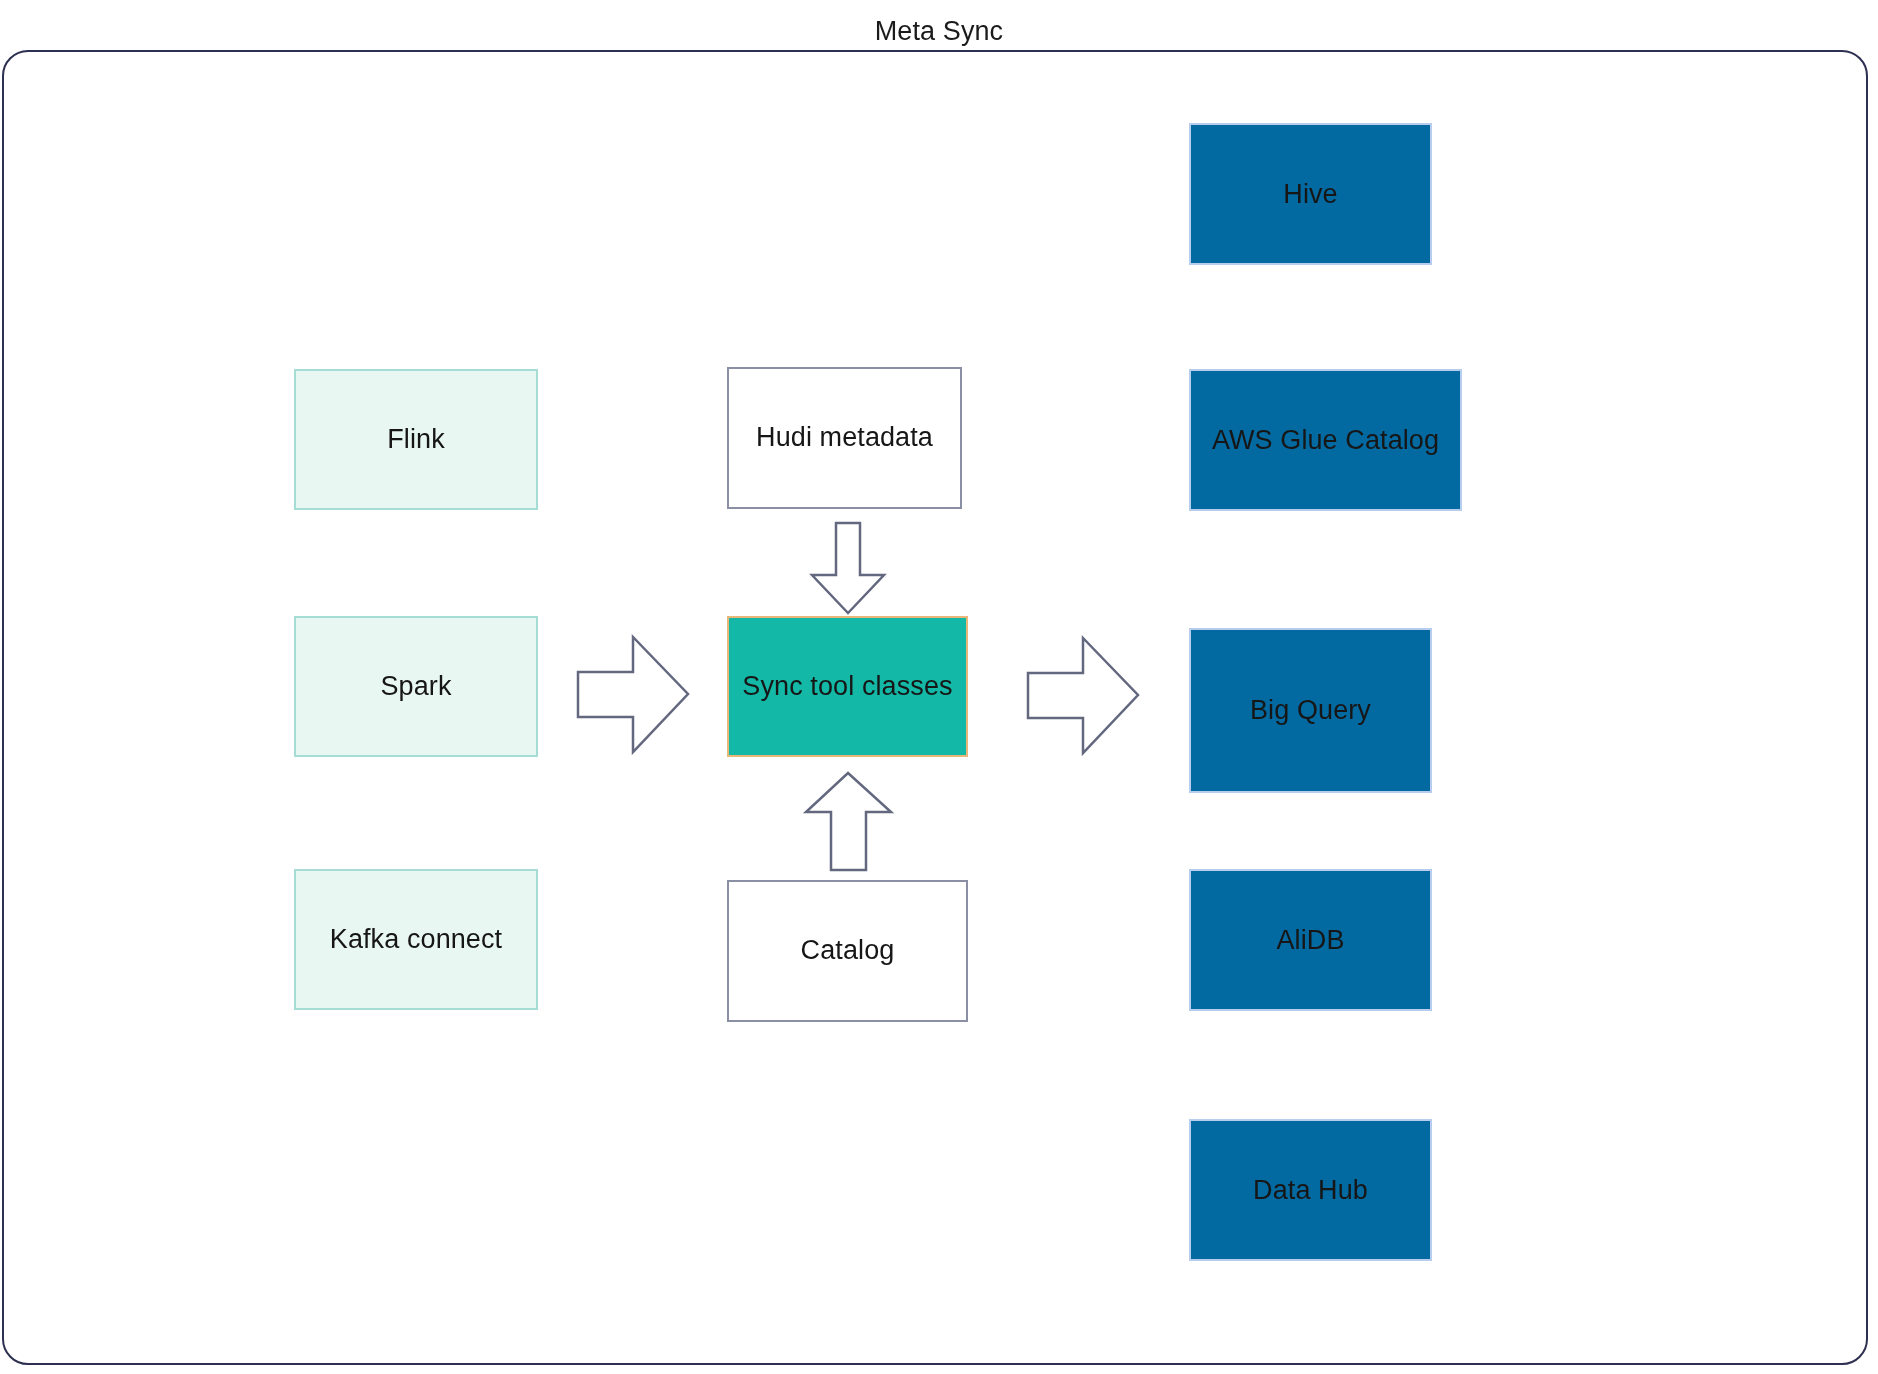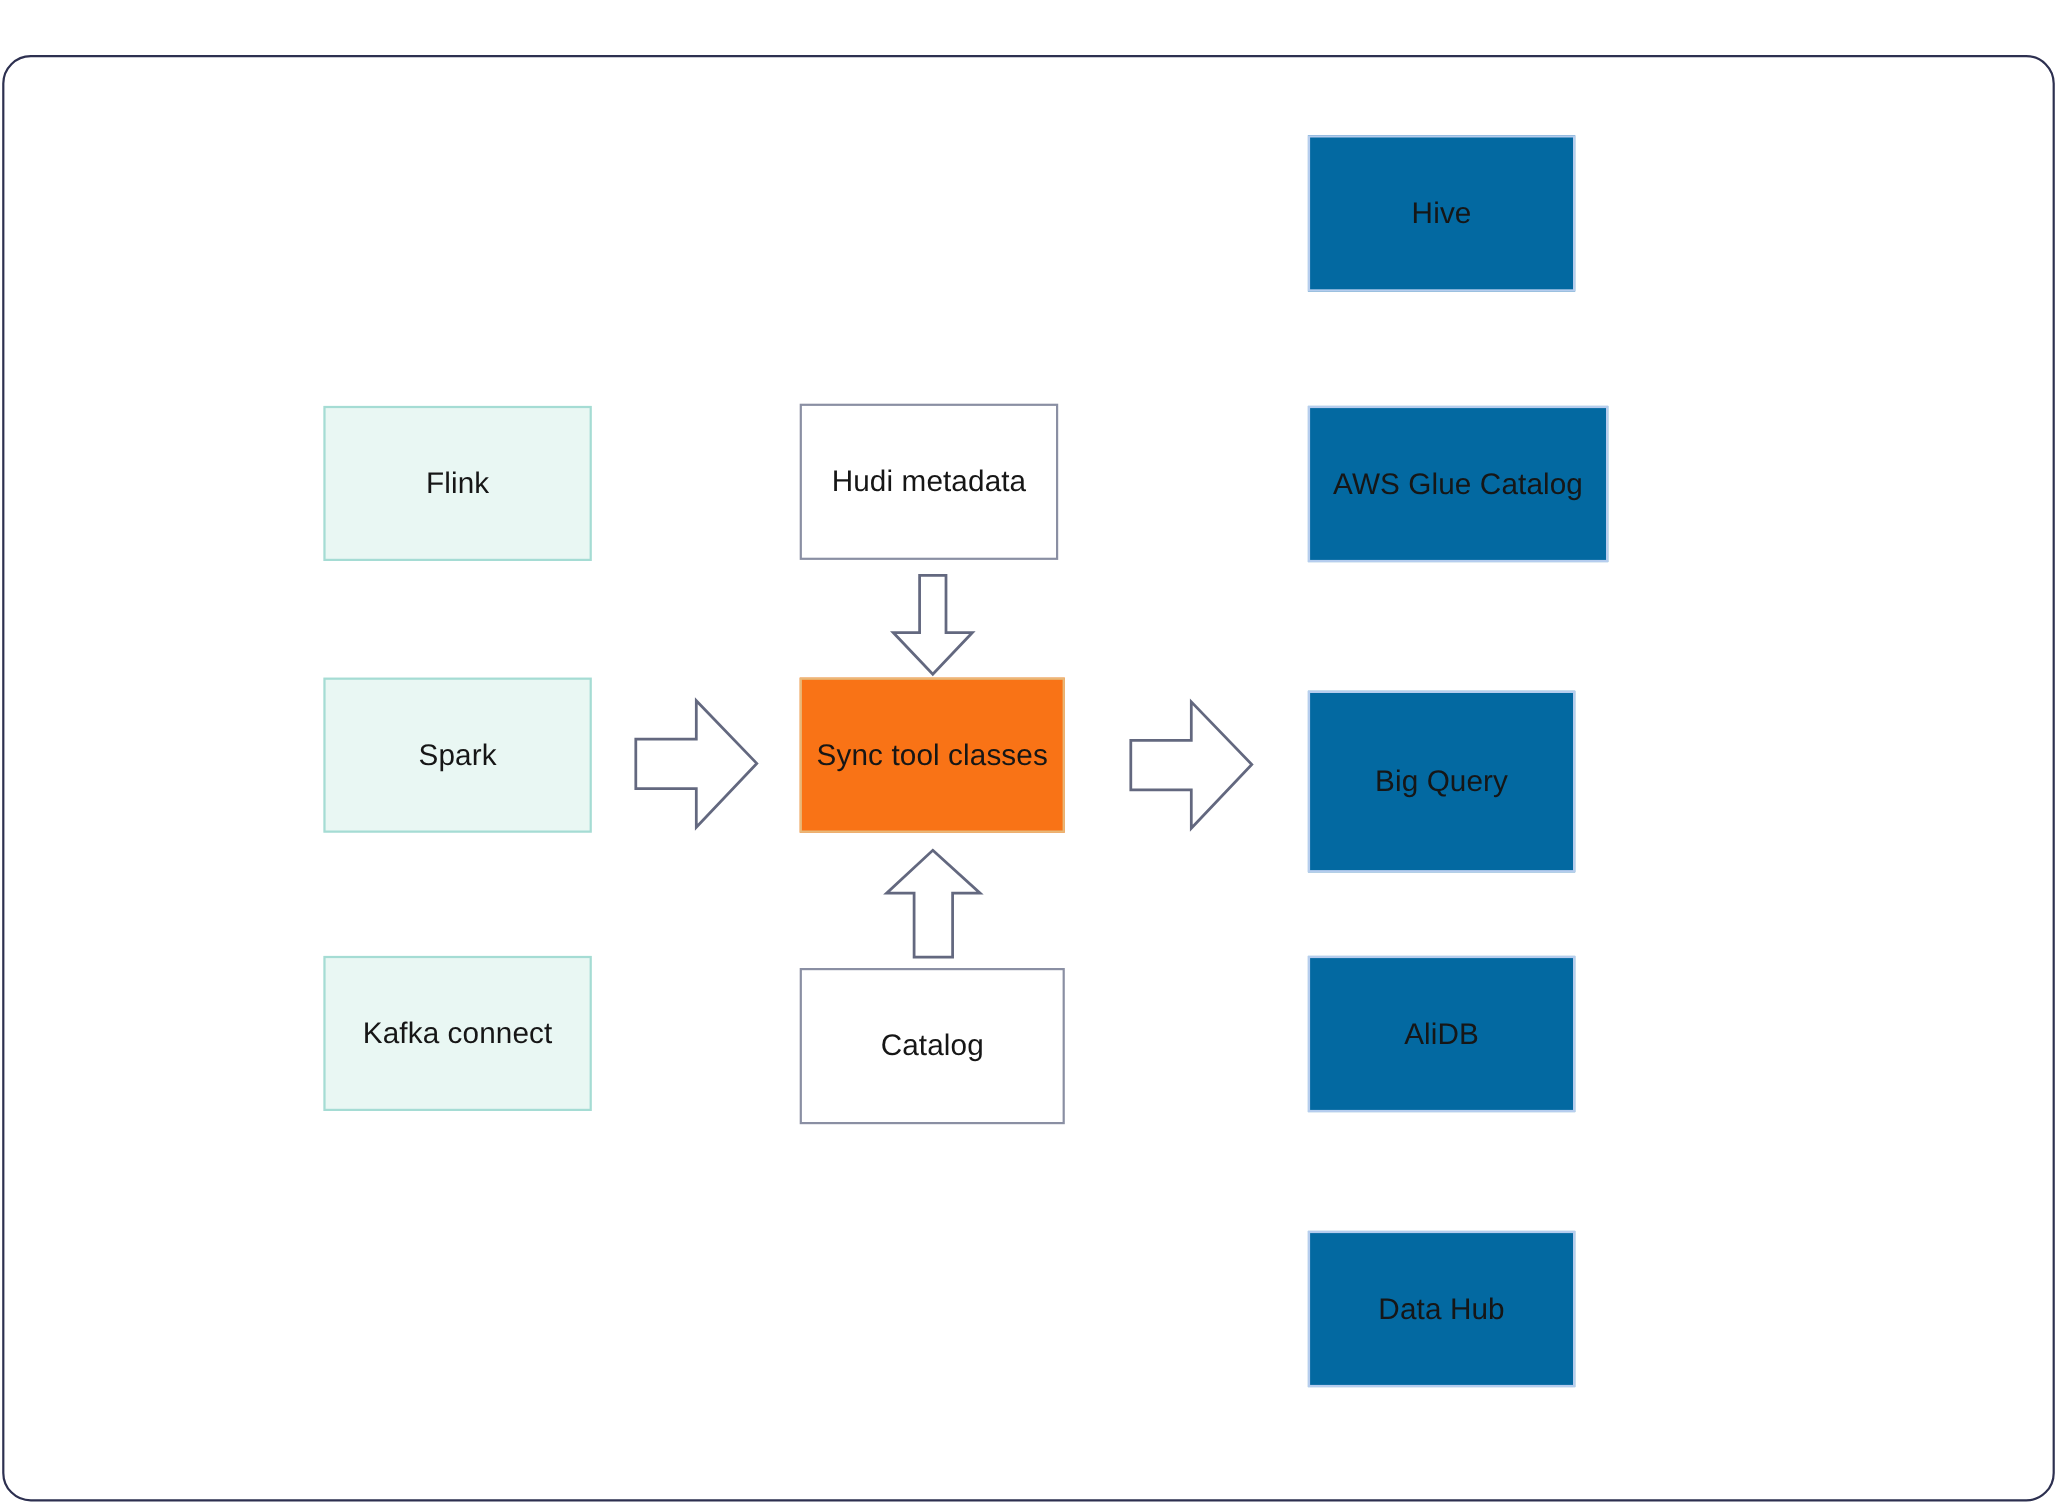--- a/index.html
+++ b/index.html
@@ -54,21 +54,21 @@
   }
   .node.source {
     background: #e9f7f3;
     border: 2px solid #a5dcd4;
   }
   .node.sink {
     background: #0369a1;
     border: 2px solid #b6cdee;
   }
   .node.center {
-    background: #f97316;
+    background: #14b8a6;
     border: 2px solid #e9b878;
   }
   .node.plain {
     background: #ffffff;
     border: 2px solid #8a8fa3;
   }
   
   .node.label-high {
     align-items: flex-start;
     padding-top: 52px;
@@ -80,20 +80,21 @@
     width: 1878px;
     height: 1374px;
     pointer-events: none;
   }
 </style>
 </head>
 <body>
 
 <div id="canvas">
 
+  <div class="diagram-title">Meta Sync</div>
 
   <div class="frame"></div>
 
   <div id="nodes">
       <div class="node source" style="left: 294px; top: 369px; width: 244px; height: 141px; text-align: center;">Flink</div>
       <div class="node source" style="left: 294px; top: 616px; width: 244px; height: 141px;">Spark</div>
       <div class="node source" style="left: 294px; top: 869px; width: 244px; height: 141px;">Kafka connect</div>
       <div class="node plain label-high" style="left: 727px; top: 367px; width: 235px; height: 142px;">Hudi metadata</div>
       <div class="node center" style="left: 727px; top: 616px; width: 241px; height: 141px;">Sync tool classes</div>
       <div class="node plain label-high" style="left: 727px; top: 880px; width: 241px; height: 142px;">Catalog</div>

